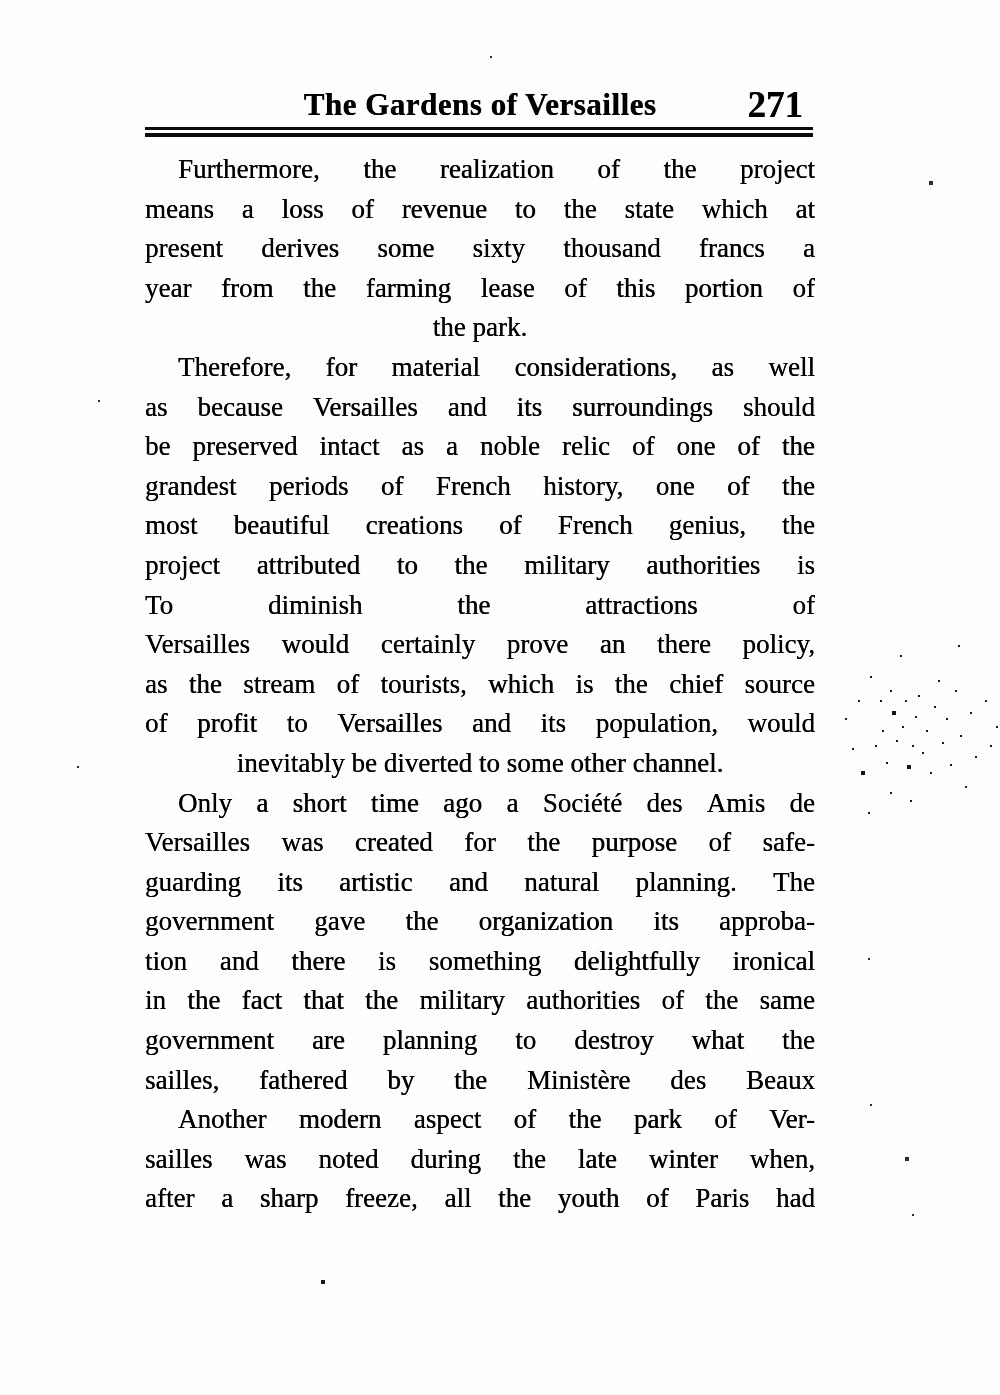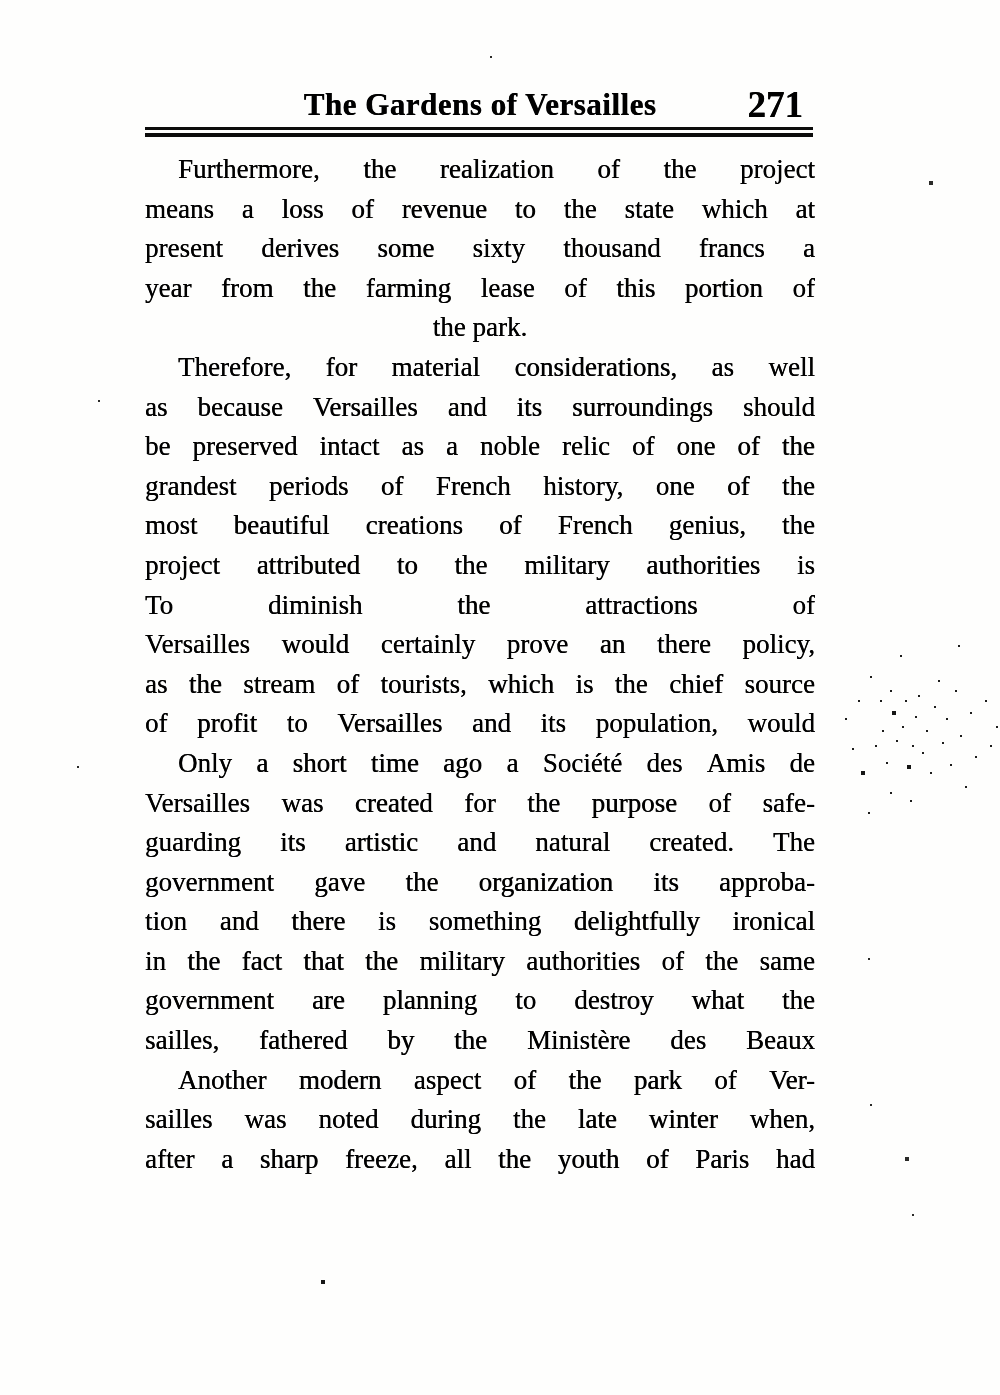--- a/index.html
+++ b/index.html
@@ -257,20 +257,21 @@
         <div class="line j">
           <span>of</span>
           <span>profit</span>
           <span>to</span>
           <span>Versailles</span>
           <span>and</span>
           <span>its</span>
           <span>population,</span>
           <span>would</span>
         </div>
+        <div class="line">inevitably be diverted to some other channel.</div>
       </div>
       <div class="paragraph">
         <div class="line j indent">
           <span>Only</span>
           <span>a</span>
           <span>short</span>
           <span>time</span>
           <span>ago</span>
           <span>a</span>
           <span>Société</span>
@@ -287,21 +288,21 @@
           <span>purpose</span>
           <span>of</span>
           <span>safe-</span>
         </div>
         <div class="line j">
           <span>guarding</span>
           <span>its</span>
           <span>artistic</span>
           <span>and</span>
           <span>natural</span>
-          <span>created.</span>
+          <span>planning.</span>
           <span>The</span>
         </div>
         <div class="line j">
           <span>government</span>
           <span>gave</span>
           <span>the</span>
           <span>organization</span>
           <span>its</span>
           <span>approba-</span>
         </div>

